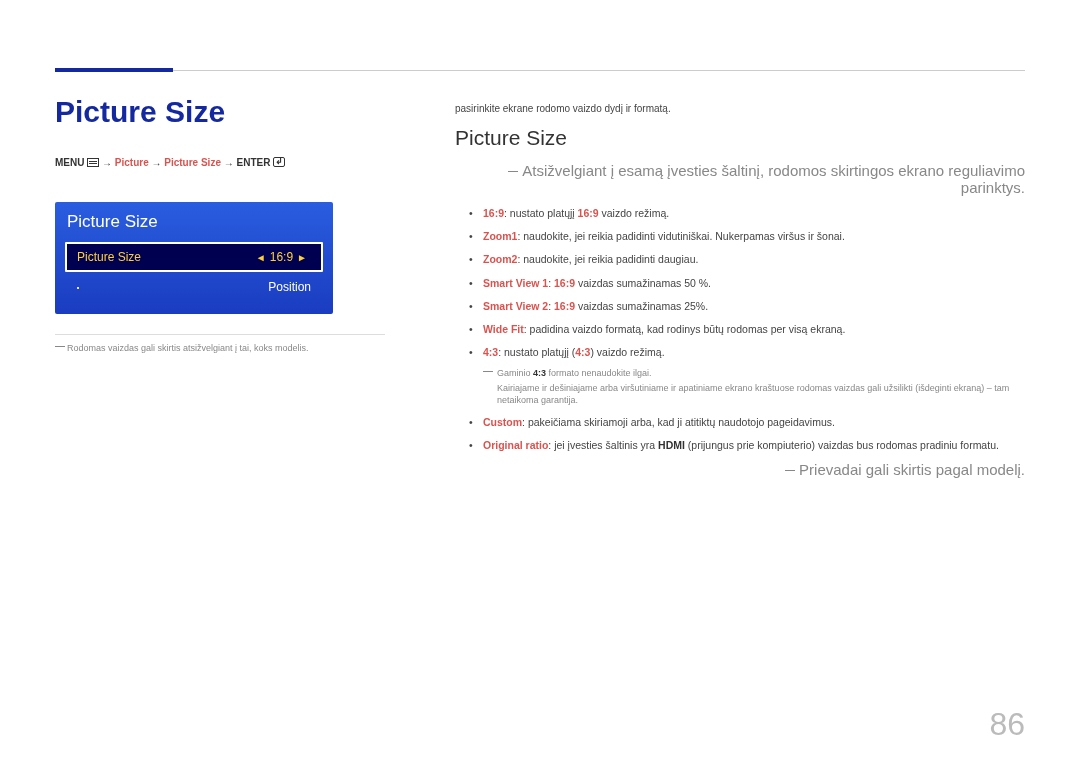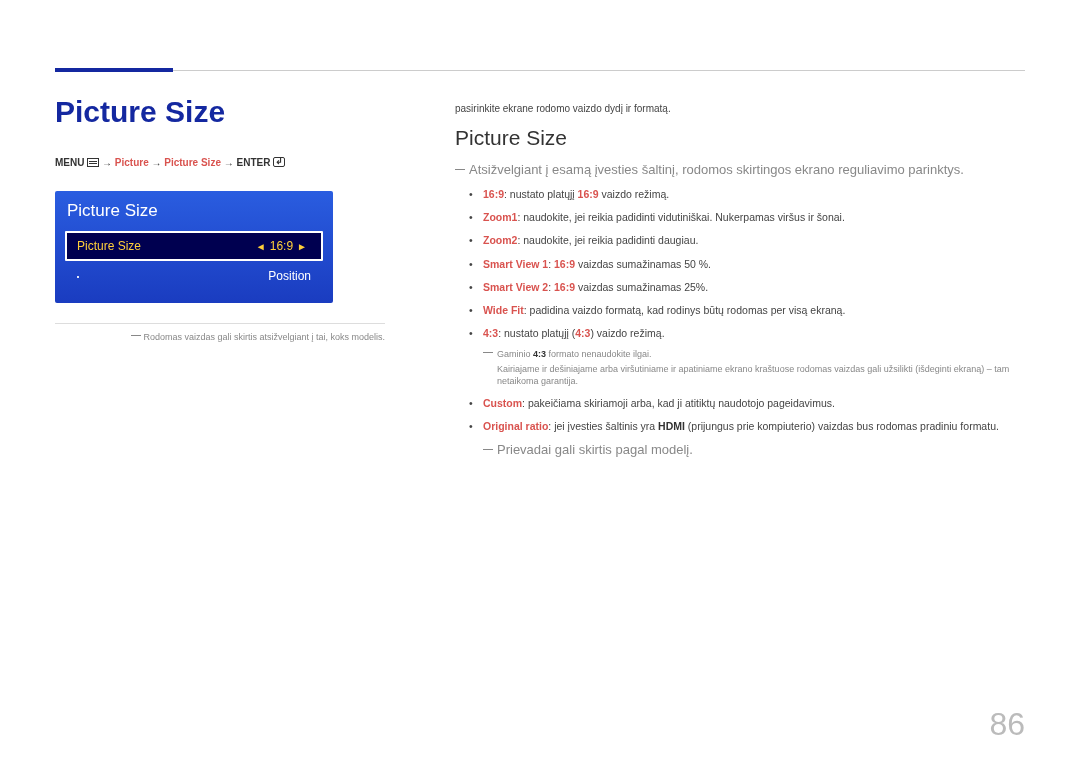--- a/index.html
+++ b/index.html
@@ -48,21 +48,21 @@
   .h2 {
     color: #333;
     font-size: 21px;
     font-weight: 400;
     margin-bottom: 12px;
     margin-top: 12px;
   }
   .breadcrumb {
     font-size: 10px;
     font-weight: 700;
-    margin-bottom: 23px;
+    margin-bottom: 34px;
   }
   .breadcrumb .c-red { color: #d9534f; }
   .breadcrumb .c-blk { color: #333; }
   .menu-icon-box {
     display: inline-block;
     width: 12px; height: 9px;
     border: 1px solid #333;
     vertical-align: -1px;
     position: relative;
   }
@@ -136,21 +136,20 @@
     font-size: 18px;
     line-height: 12px;
     margin-right: 4px;
     vertical-align: -3px;
   }
 
   .left-rule {
     border-top: 1px solid #ddd;
     margin-top: 20px;
     padding-top: 8px;
-    text-align: right;
   }
   .dash-note {
     font-size: 9px;
     color: #888;
     text-indent: -12px;
     padding-left: 12px;
   }
   .dash-note .dash, .dash-note-inner .dash {
     display: inline-block;
     width: 10px;
@@ -159,25 +158,26 @@
     vertical-align: 4px;
     margin-right: 2px;
   }
 
   .intro {
     font-size: 10px;
     color: #444;
     margin-bottom: 12px;
   }
   .dash-note-r {
-    font-size: 13px;
+    font-size: 15px;
     color: #888;
     padding-left: 14px;
     text-indent: -14px;
     margin-bottom: 10px;
+    text-align: right;
   }
   .dash-note-r .dash {
     display: inline-block;
     width: 10px;
     height: 1px;
     background: #888;
     vertical-align: 4px;
     margin-right: 4px;
   }
   ul.spec {

